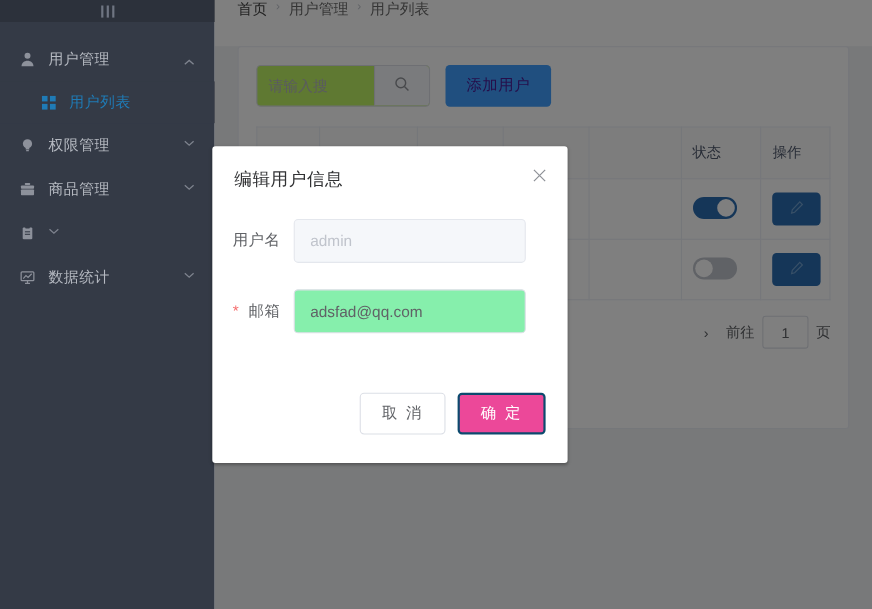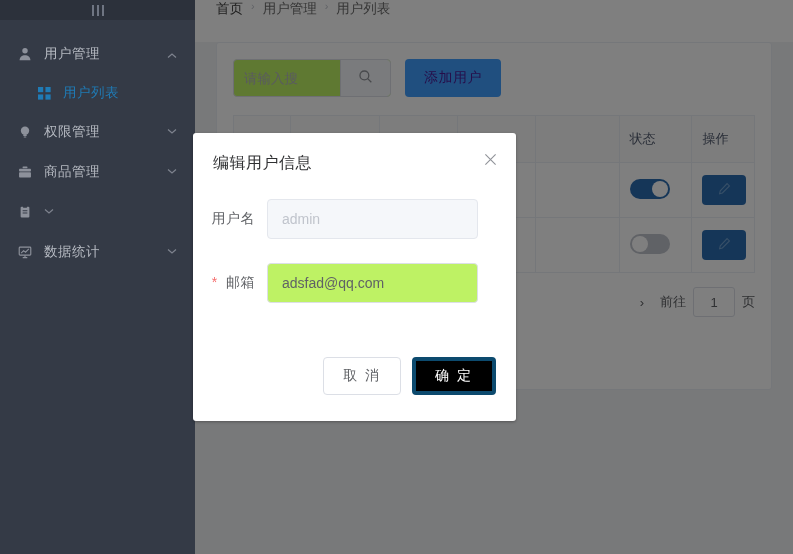--- a/index.html
+++ b/index.html
@@ -317,21 +317,21 @@
     flex: 1;
     height: 40px;
     border: 1px solid #dcdfe6;
     border-radius: 4px;
     padding: 0 14px;
     font-size: 14px;
     color: #606266;
     outline: none;
     box-sizing: border-box;
     font-family: "Liberation Sans", sans-serif;
-    background: #bef264;
+    background: #86efac;
   }
   .form-input::placeholder { color: #c0c4cc; }
   .form-input.disabled {
     background: #f5f7fa;
     border-color: #e4e7ed;
     color: #ef4444;
     cursor: not-allowed;
   }
   .dialog-footer {
     padding: 22px 20px 26px 20px;
@@ -347,22 +347,22 @@
     cursor: pointer;
     font-family: "Liberation Sans", sans-serif;
     letter-spacing: 2px;
   }
   .btn-default {
     background: #fff;
     border: 1px solid #dcdfe6;
     color: #606266;
   }
   .btn-primary {
-    background: #000000;
-    border: 4px solid #0c4a6e;
+    background: #ec4899;
+    border: 2px solid #0c4a6e;
     color: #fff;
   }
 </style>
 </head>
 <body>
 
 <div id="app">
 
   <aside class="sidebar">
     <div class="sidebar-header">

